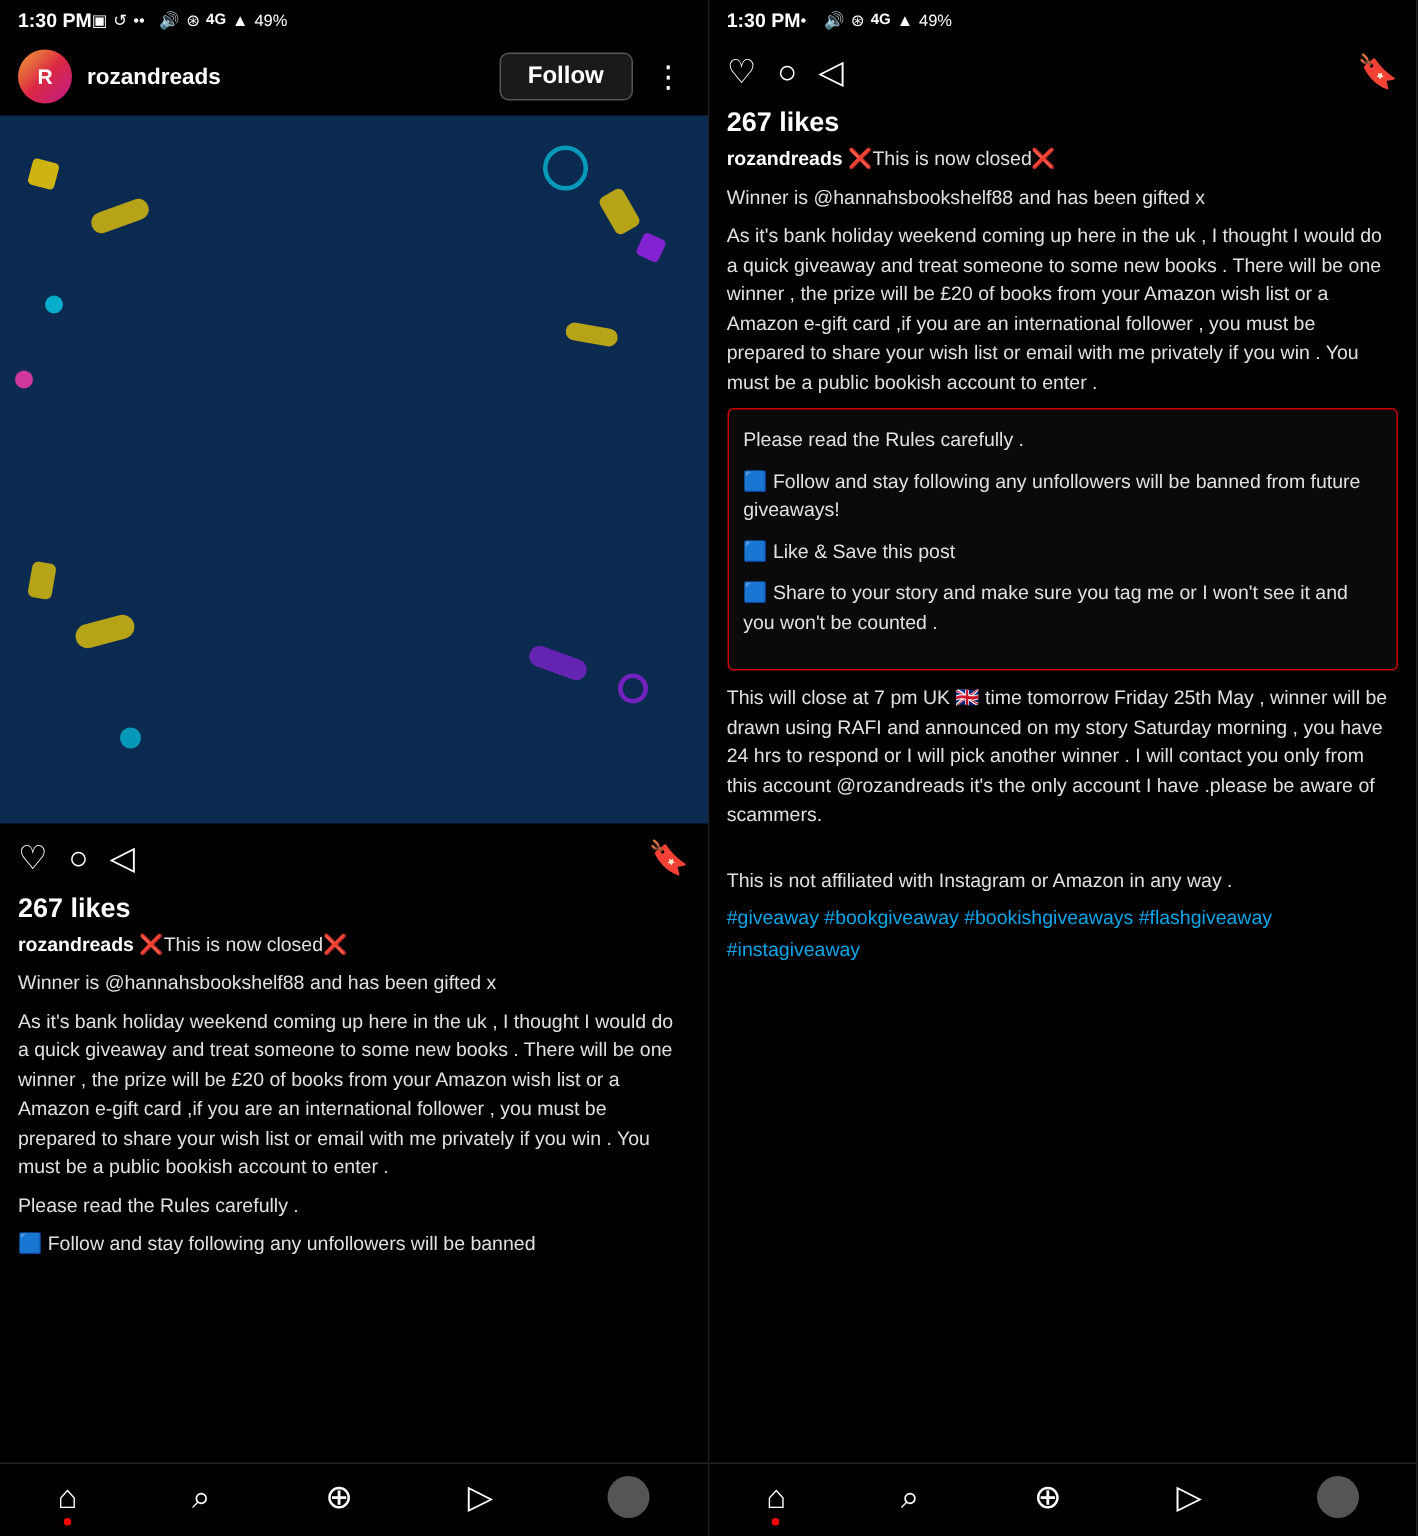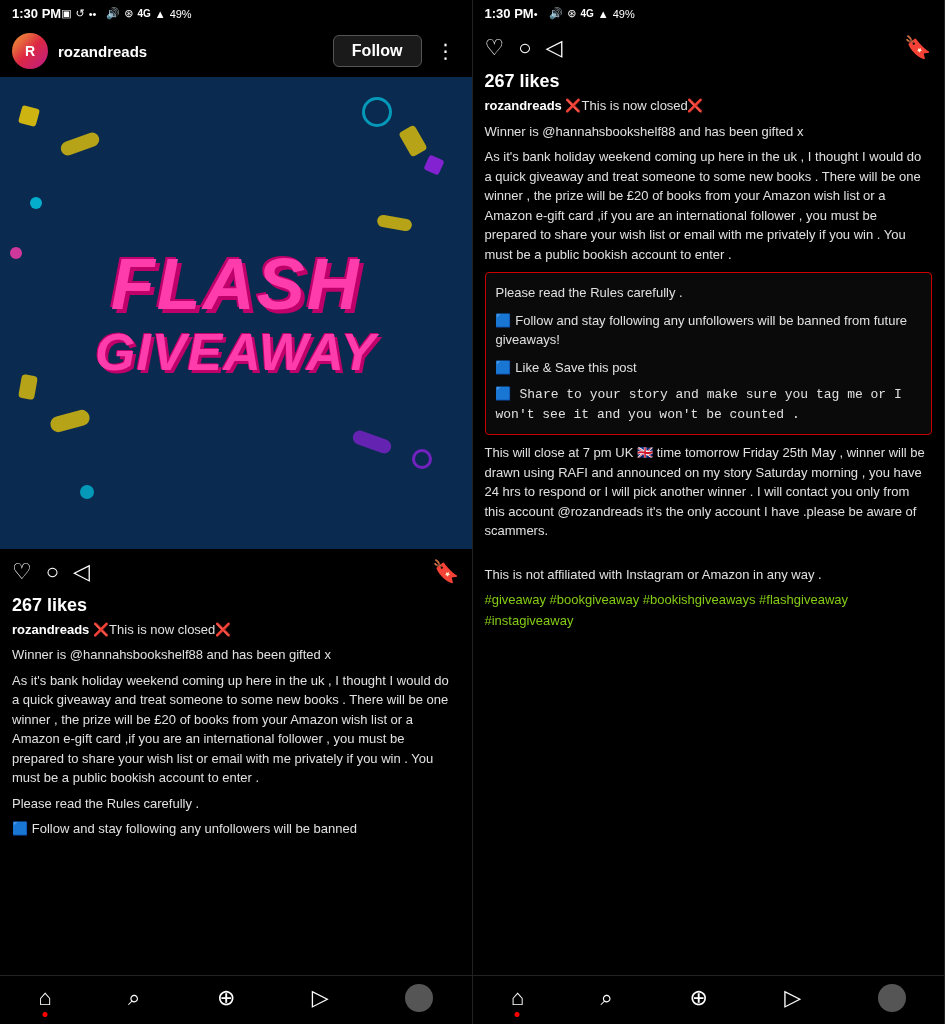--- a/index.html
+++ b/index.html
@@ -176,29 +176,29 @@
       padding: 10px;
       margin: 8px 0;
       background: #0a0a0a;
     }
     .rules-box .rule-line {
       font-size: 13px;
       color: #e0e0e0;
       line-height: 1.5;
       margin-bottom: 8px;
     }
-    .rules-box .rule-line:last-child { margin-bottom: 0; font-family: Liberation Mono, monospace; }
+    .rules-box .rule-line:last-child { margin-bottom: 12px; }
     .timestamp {
       font-size: 12px;
       color: #888;
       margin-top: 8px;
     }
     .hashtags {
       font-size: 13px;
-      color: #84cc16;
+      color: #0ea5e9;
       line-height: 1.6;
       margin-top: 4px;
     }
 
     
     .bottom-nav {
       display: flex;
       justify-content: space-around;
       align-items: center;
       padding: 8px 0 12px;
@@ -273,24 +273,20 @@
     <div style="position:absolute;top:120px;left:30px;width:12px;height:12px;background:#00e5ff;border-radius:50%;opacity:0.7"></div>
     <div style="position:absolute;top:140px;right:60px;width:35px;height:12px;background:#ffd700;border-radius:6px;transform:rotate(10deg);opacity:0.7"></div>
     <div style="position:absolute;bottom:120px;left:50px;width:40px;height:16px;background:#ffd700;border-radius:8px;transform:rotate(-15deg);opacity:0.7"></div>
     <div style="position:absolute;bottom:80px;right:40px;width:20px;height:20px;border:3px solid #a020f0;border-radius:50%;background:transparent;opacity:0.7"></div>
     <div style="position:absolute;bottom:50px;left:80px;width:14px;height:14px;background:#00e5ff;border-radius:50%;opacity:0.6"></div>
     <div style="position:absolute;top:50px;right:50px;width:18px;height:28px;background:#ffd700;border-radius:4px;transform:rotate(-30deg);opacity:0.7"></div>
     <div style="position:absolute;bottom:100px;right:80px;width:40px;height:14px;background:#a020f0;border-radius:7px;transform:rotate(20deg);opacity:0.6"></div>
     <div style="position:absolute;bottom:150px;left:20px;width:16px;height:24px;background:#ffd700;border-radius:4px;transform:rotate(10deg);opacity:0.7"></div>
     <div style="position:absolute;top:170px;left:10px;width:12px;height:12px;background:#ff3cac;border-radius:50%;opacity:0.8"></div>
 
-    <div class="giveaway-text">
-      <span class="flash-word">FLASH</span>
-      <span class="giveaway-word">GIVEAWAY</span>
-    </div>
   </div>
 
   <div class="action-bar">
     <span class="action-icon">♡</span>
     <span class="action-icon">○</span>
     <span class="action-icon">◁</span>
     <span class="bookmark-icon">🔖</span>
   </div>
 
   <div class="post-content">

